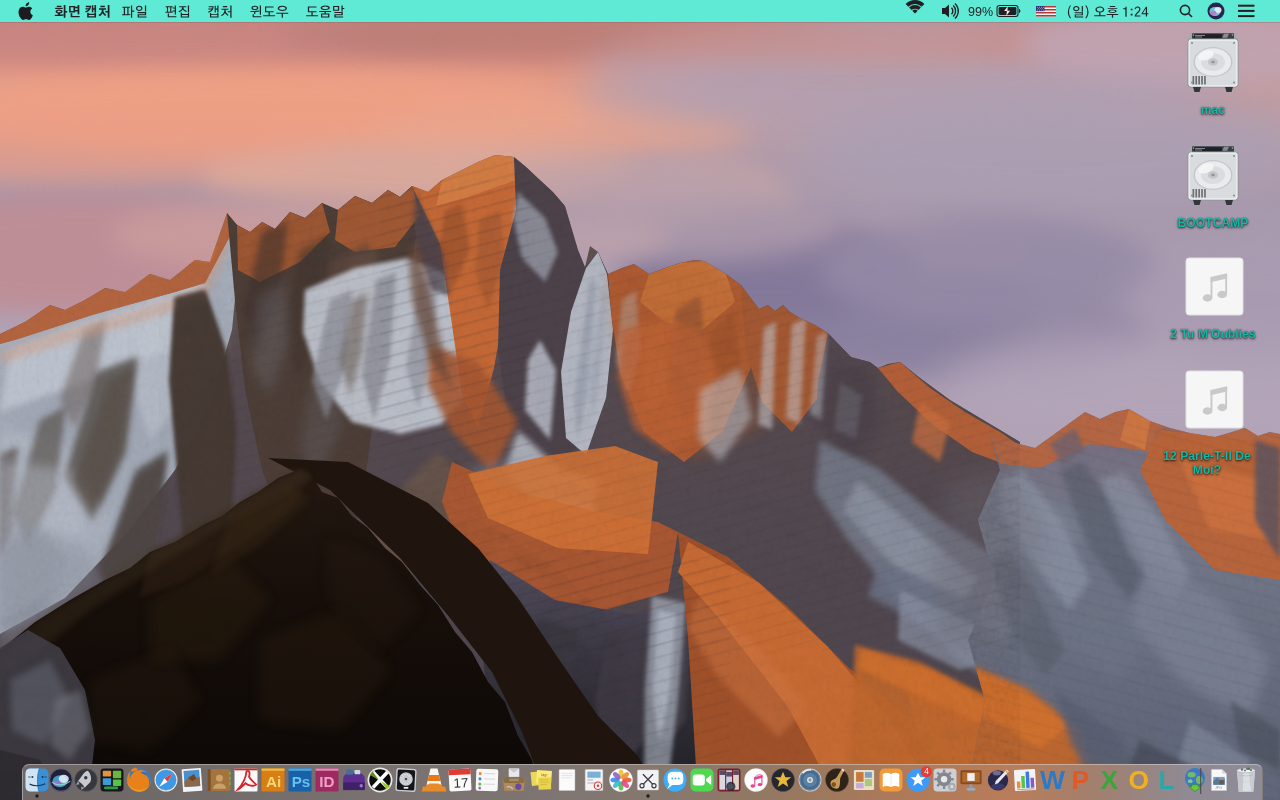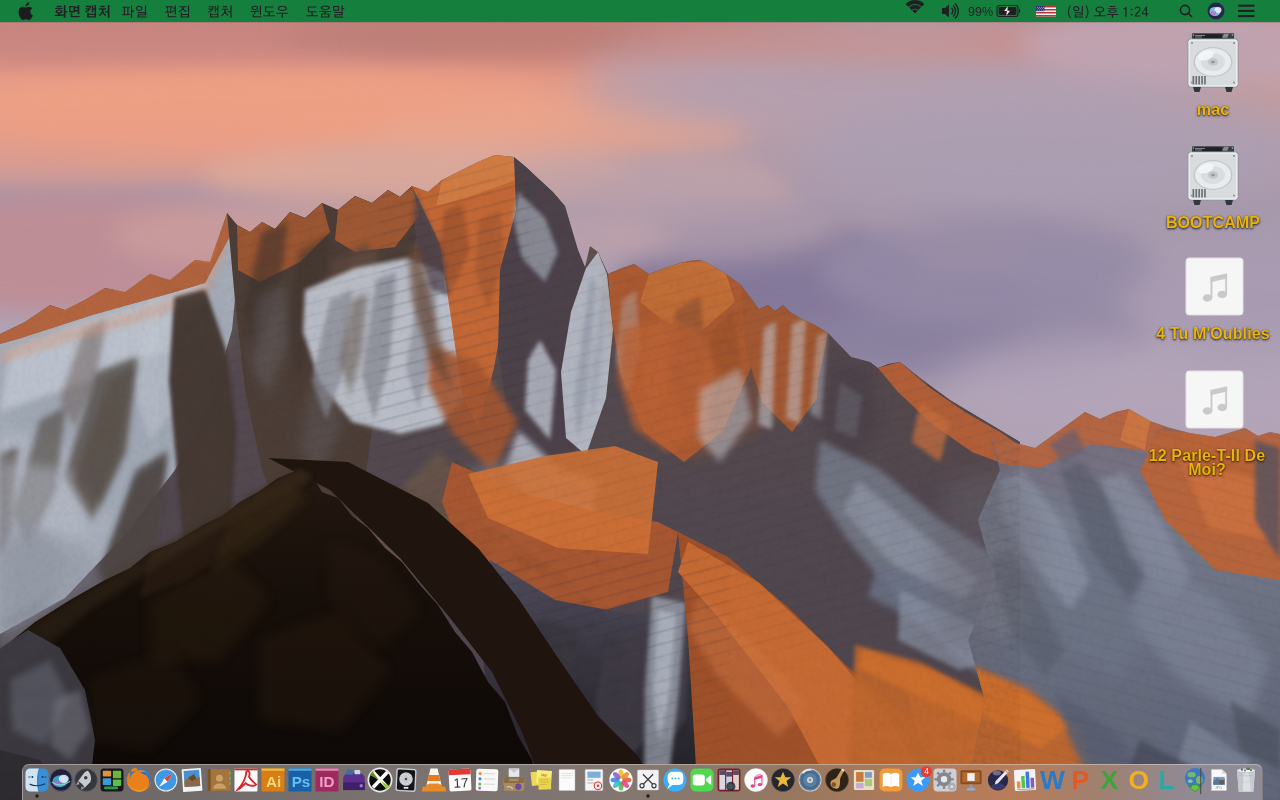--- a/index.html
+++ b/index.html
@@ -1,20 +1,20 @@
 <!DOCTYPE html>
 <html><head><meta charset="utf-8"><title>d</title>
 <style>
 html,body{margin:0;padding:0;width:1280px;height:800px;overflow:hidden;background:#000;font-family:"Liberation Sans",sans-serif;}
 #stage{position:relative;width:1280px;height:800px;}
-#menubar{position:absolute;left:0;top:0;width:1280px;height:22px;background:#15803d;box-shadow:0 0.5px 0 rgba(120,90,90,0.55);}
+#menubar{position:absolute;left:0;top:0;width:1280px;height:22px;background:#5eead4;box-shadow:0 0.5px 0 rgba(120,90,90,0.55);}
 #dock{position:absolute;left:22px;top:764px;width:1239px;height:36px;border-radius:7px 7px 0 0;
  background:linear-gradient(90deg,#6e6765 0%,#6f6967 10%,#797270 30%,#7e7572 42%,#86786f 52%,#97785f 62%,#b07a58 72%,#b87d5a 80%,#a08070 87%,#8f8a94 94%,#8e8c98 100%);
  border-top:1px solid rgba(255,255,255,0.35);border-left:1px solid rgba(255,255,255,0.14);border-right:1px solid rgba(255,255,255,0.14);}
-.dlabel{position:absolute;text-align:center;font-size:16px;font-weight:bold;color:#eab308;text-shadow:0 1px 2.5px rgba(0,0,0,0.9),0 0 1px rgba(0,0,0,0.4);letter-spacing:0.1px;line-height:14px;}
+.dlabel{position:absolute;text-align:center;font-size:12px;font-weight:bold;color:#14b8a6;text-shadow:0 1px 2.5px rgba(0,0,0,0.9),0 0 1px rgba(0,0,0,0.4);letter-spacing:0.1px;line-height:14px;}
 </style></head>
 <body>
 <div id="stage">
 
 <svg id="wp" width="1280" height="800" viewBox="0 0 1280 800" xmlns="http://www.w3.org/2000/svg" style="position:absolute;left:0;top:0">
 <defs>
 <linearGradient id="sky" x1="0" y1="0" x2="0" y2="1">
  <stop offset="0" stop-color="#bd7f7c"></stop>
  <stop offset="0.05" stop-color="#c98480"></stop>
  <stop offset="0.1" stop-color="#d88c82"></stop>
@@ -398,21 +398,21 @@
     <ellipse cx="21.5" cy="40" rx="4.8" ry="3.7"></ellipse>
     <ellipse cx="36.2" cy="36.5" rx="4.8" ry="3.7"></ellipse>
     <rect x="24.5" y="19" width="1.9" height="21"></rect>
     <rect x="39.2" y="16" width="1.9" height="20.5"></rect>
     <path d="M24.5,19 L41.1,15.2 L41.1,20.4 L24.5,24.2 Z"></path>
   </g>
 </g>
 </svg>
 <div class="dlabel" style="left:1153px;top:103px;width:120px">mac</div>
 <div class="dlabel" style="left:1153px;top:216px;width:120px">BOOTCAMP</div>
-<div class="dlabel" style="left:1153px;top:327px;width:120px">4 Tu M'Oublies</div>
+<div class="dlabel" style="left:1153px;top:327px;width:120px">2 Tu M'Oublies</div>
 <div class="dlabel" style="left:1147px;top:449px;width:120px">12 Parle-T-Il De<br>Moi?</div>
 
 <div id="dock"></div>
 <svg width="1280" height="800" viewBox="0 0 1280 800" style="position:absolute;left:0;top:0" xmlns="http://www.w3.org/2000/svg">
 <g transform="translate(37,780) scale(23)">
         <rect x="-0.5" y="-0.5" width="1" height="1" rx="0.22" fill="#3b8fd4"></rect>
         <path d="M-0.5,-0.28 Q-0.5,-0.5 -0.28,-0.5 L0.1,-0.5 C0.0,-0.2 0.0,0.2 0.08,0.5 L-0.28,0.5 Q-0.5,0.5 -0.5,0.28 Z" fill="#cfe3f2"></path>
         <path d="M0.1,-0.5 C0.0,-0.2 0.0,0.2 0.08,0.5" stroke="#2a6cab" stroke-width="0.035" fill="none"></path>
         <circle cx="-0.2" cy="-0.13" r="0.045" fill="#1e3e5e"></circle>
         <circle cx="0.24" cy="-0.13" r="0.045" fill="#14365c"></circle>

